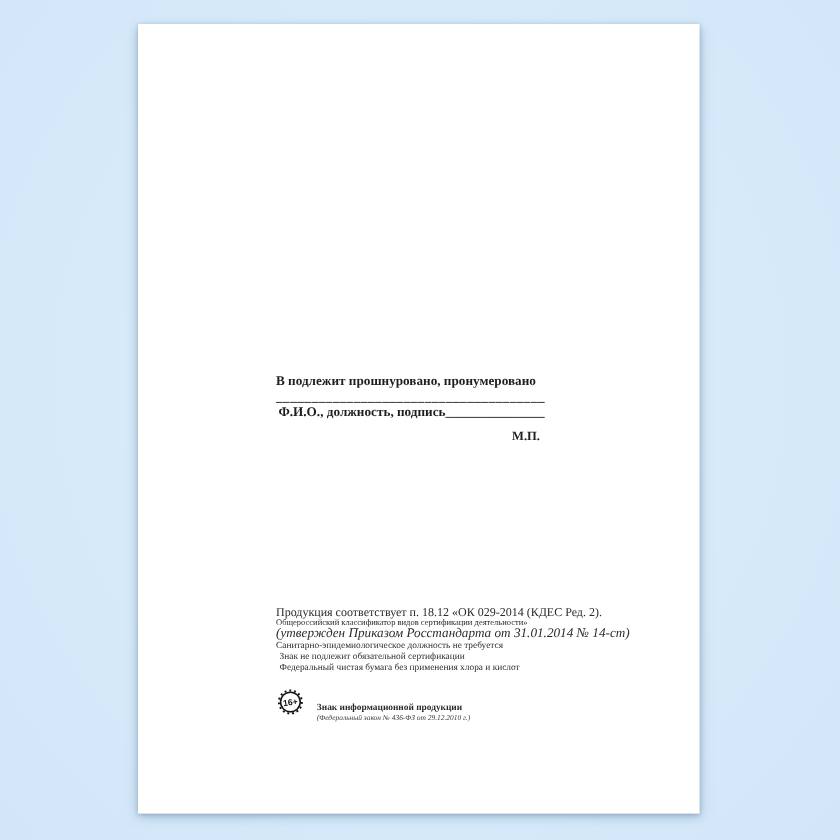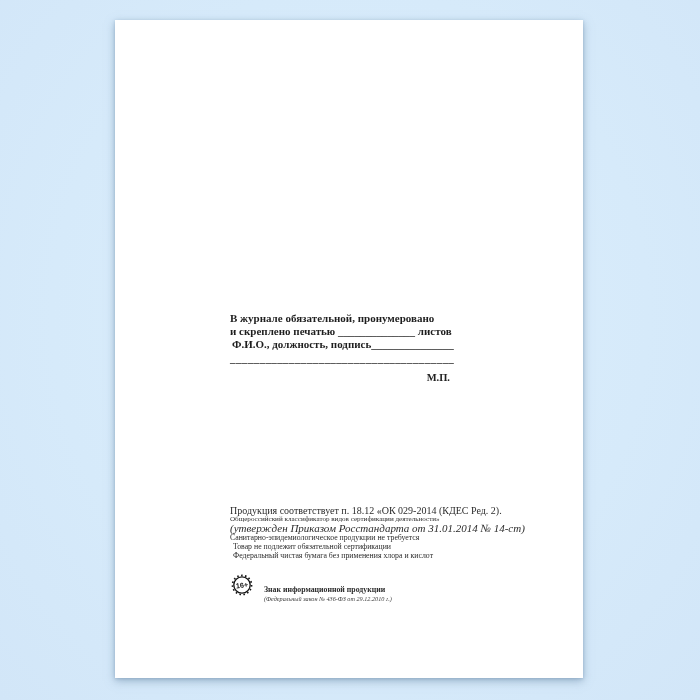--- a/index.html
+++ b/index.html
@@ -72,33 +72,32 @@
   .age-label { font-size: 7.8px; font-weight: bold; line-height: 9px; }
   .age-law { font-size: 6.2px; font-style: italic; line-height: 8px; margin-top: 1px; color: #3a3a3a; }
 </style>
 </head>
 <body>
 
 <div class="canvas">
   <div class="page">
 
     <div class="stitch">
-      <div class="ln">В журнале обязательной, пронумеровано</div>
-      <div class="ln">и скреплено печатью ______________ листов</div>
+      <div class="ln">В подлежит прошнуровано, пронумеровано</div>
+      <div class="ln ln-rule">______________________________________</div>
       <div class="ln ln-fio">Ф.И.О., должность, подпись_______________</div>
-      <div class="ln ln-rule">______________________________________</div>
       <div class="seal-mark">М.П.</div>
     </div>
 
     <div class="compliance">
       <p class="prod1">Продукция соответствует п. 18.12 «ОК 029-2014 (КДЕС Ред. 2).</p>
       <p class="prod2">Общероссийский классификатор видов сертификации деятельности»</p>
       <p class="prod3">(утвержден Приказом Росстандарта от 31.01.2014 № 14-ст)</p>
-      <p class="sanitary">Санитарно-эпидемиологическое продукции не требуется</p>
-      <p class="cert">Товар не подлежит обязательной сертификации</p>
+      <p class="sanitary">Санитарно-эпидемиологическое должность не требуется</p>
+      <p class="cert">Знак не подлежит обязательной сертификации</p>
       <p class="eco">Федеральный чистая бумага без применения хлора и кислот</p>
 
       <div class="age-row">
         <svg class="age-badge" viewBox="0 0 22 22" xmlns="http://www.w3.org/2000/svg">
           <circle cx="11" cy="11" r="9.6" fill="none" stroke="#151515" stroke-width="1.6" stroke-dasharray="1.6 2.4"></circle>
           <circle cx="11" cy="11" r="8.2" fill="none" stroke="#151515" stroke-width="1.3"></circle>
           <text x="11" y="13.7" text-anchor="middle" transform="rotate(-8 11 11)" font-family="Liberation Sans, sans-serif" font-size="7.2" font-weight="bold" fill="#111">16+</text>
         </svg>
         <div class="age-text">
           <div class="age-label">Знак информационной продукции</div>

